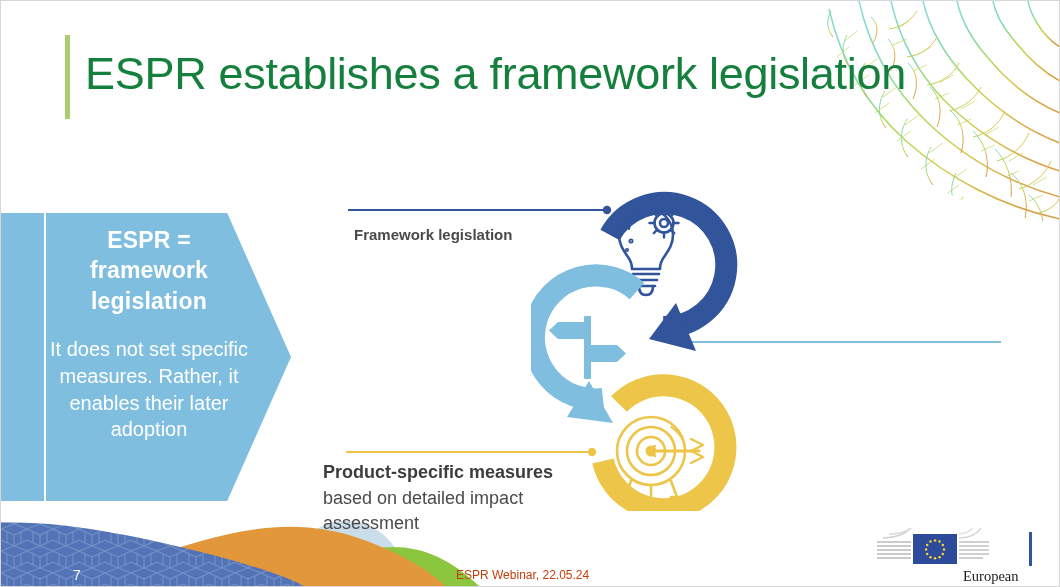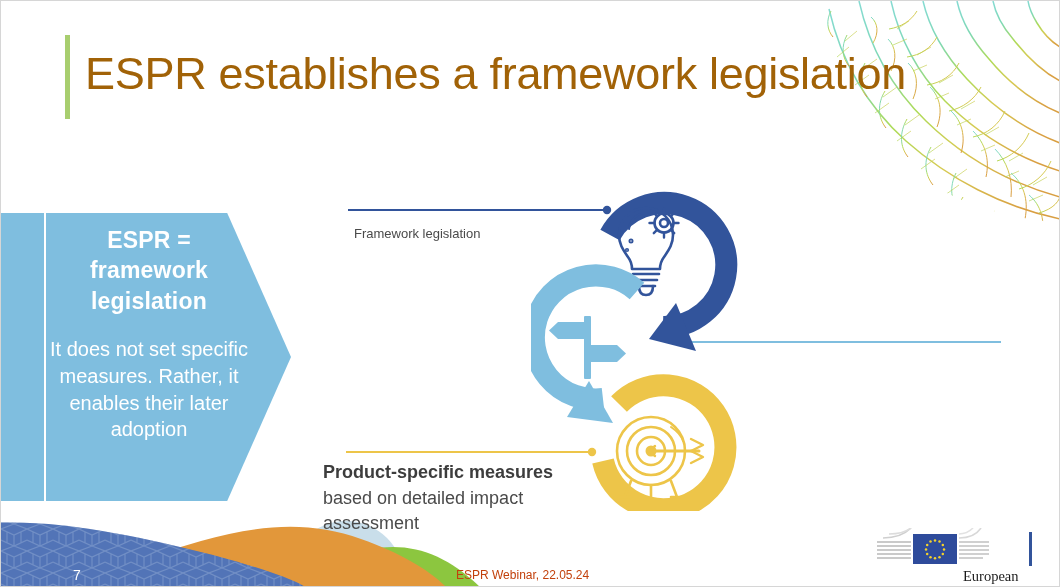--- a/index.html
+++ b/index.html
@@ -35,21 +35,21 @@
     width: 5px;
     height: 84px;
     background: #A8CE6F;
   }
   #page-title {
     position: absolute;
     left: 84px;
     top: 48px;
     font-size: 45px;
     line-height: 1.1;
-    color: #a16207;
+    color: #15803d;
     font-weight: 400;
     letter-spacing: -0.3px;
     white-space: nowrap;
   }
 
   
   #callout-espr {
     position: absolute;
     left: 0px;
     top: 212px;
@@ -97,22 +97,22 @@
     top: 160px;
     width: 250px;
     height: 350px;
   }
 
   
   #label-framework {
     position: absolute;
     left: 353px;
     top: 225px;
-    font-size: 13px;
-    font-weight: normal;
+    font-size: 15px;
+    font-weight: bold;
     color: #4a4a4a;
     white-space: nowrap;
   }
   #label-wp {
     position: absolute;
     left: 760px;
     top: 345px;
     width: 250px;
     font-size: 18px;
     line-height: 1.42;

